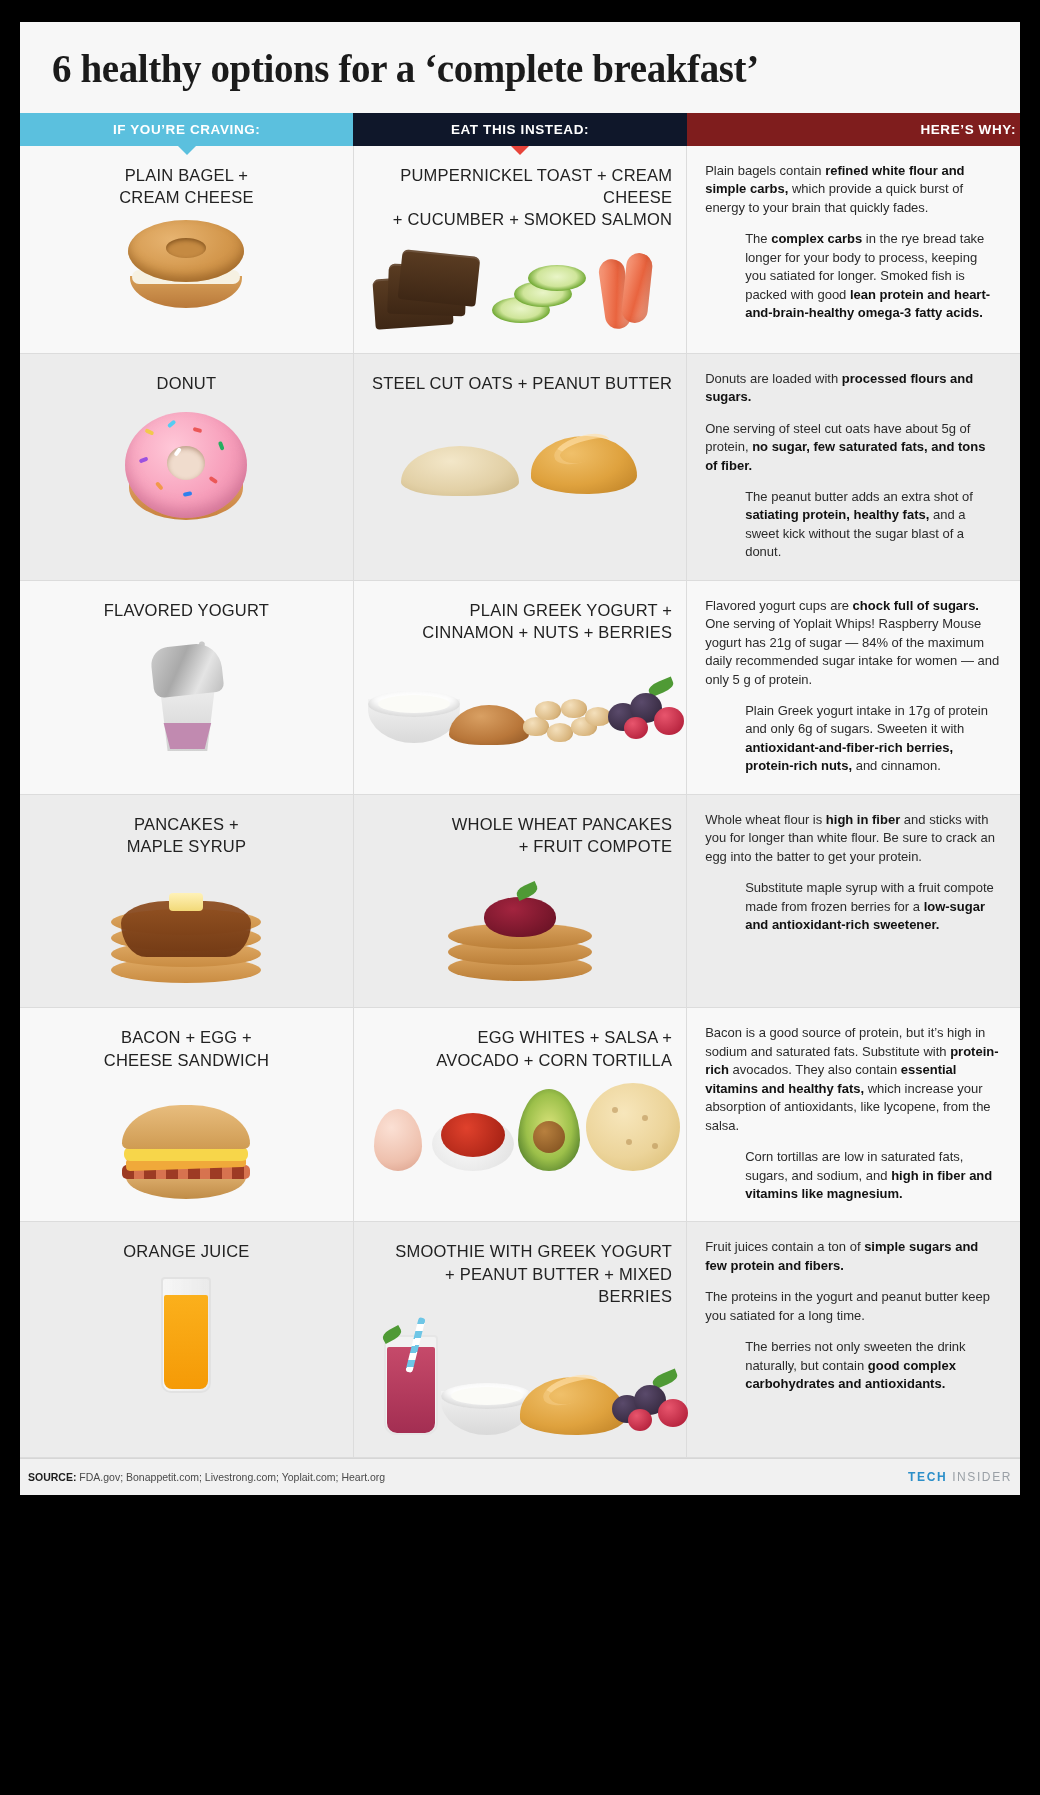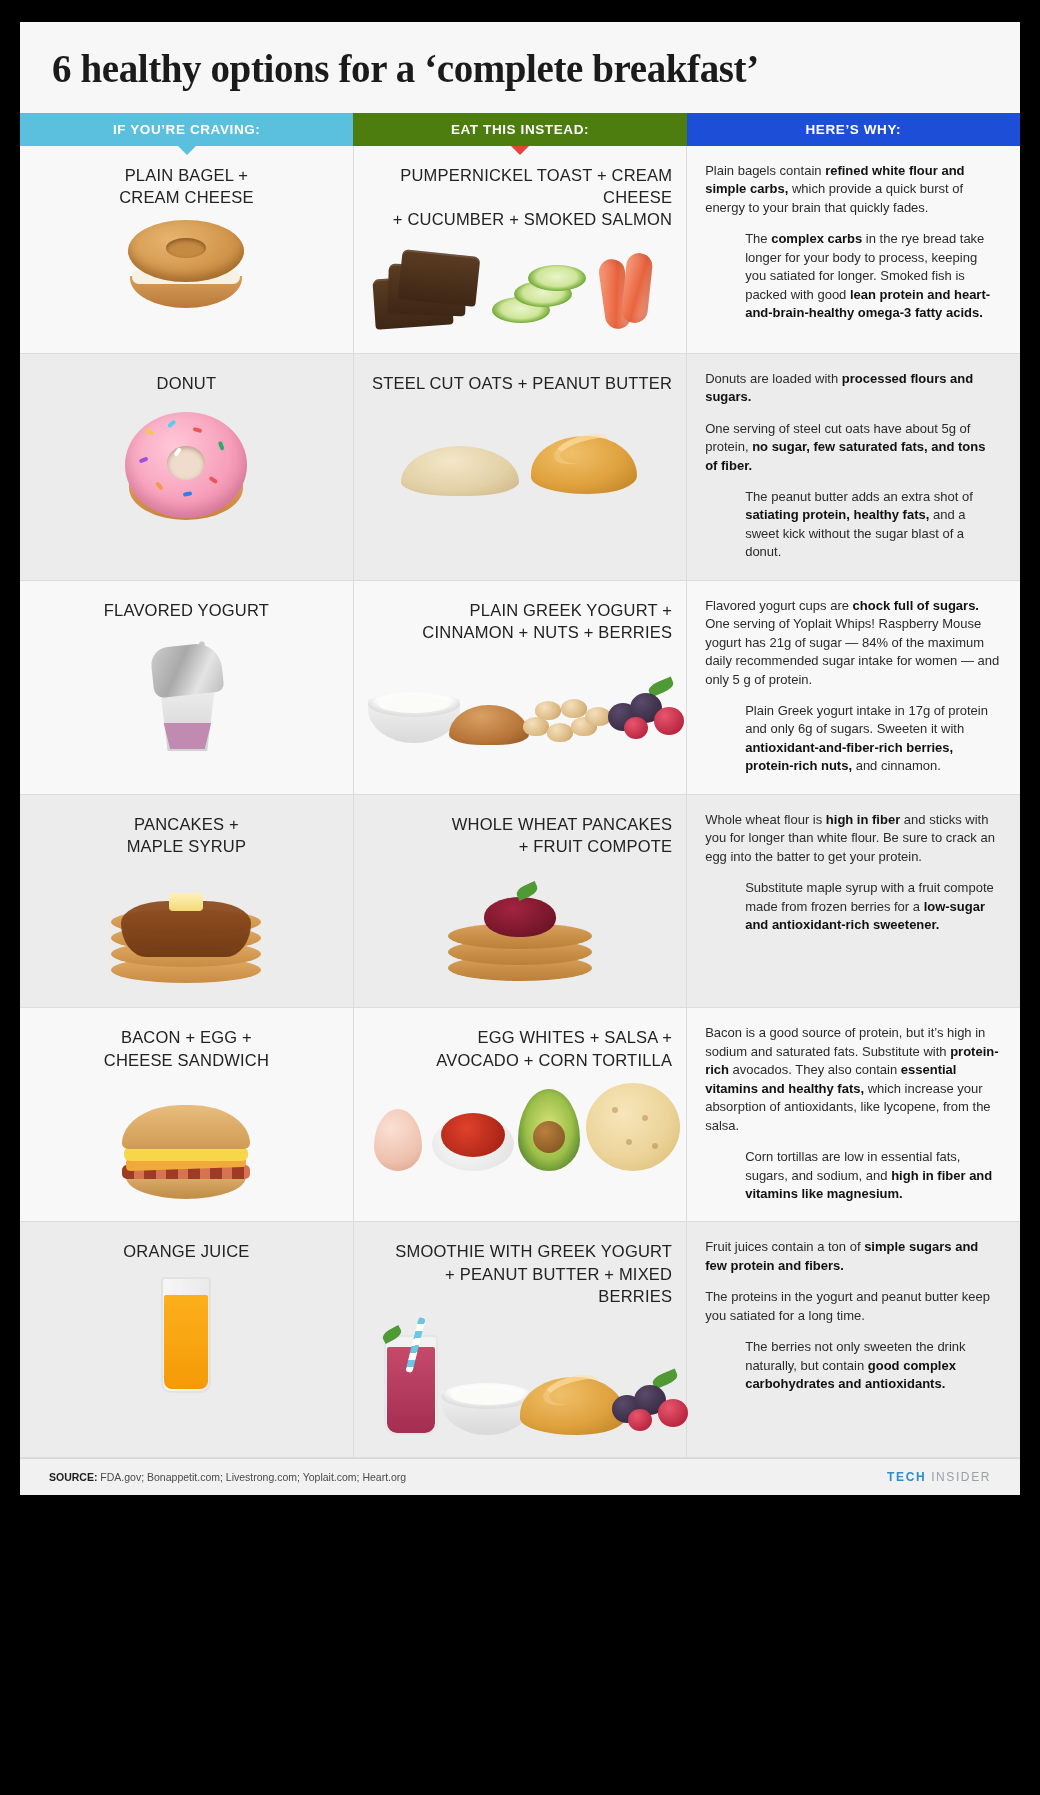--- a/index.html
+++ b/index.html
@@ -65,23 +65,23 @@
     left: 50%;
     bottom: -9px;
     margin-left: -9px;
     width: 0; height: 0;
     border-left: 9px solid transparent;
     border-right: 9px solid transparent;
     border-top: 9px solid currentColor;
   }
   .c-craving { background: #5bc0de; color: #5bc0de; }
   .c-craving span.lbl { color: #fff; }
-  .c-eat { background: #4d7c0f; color: #e8443a; margin-top: 46px; }
+  .c-eat { background: #0f172a; color: #e8443a; margin-top: 46px; }
   .c-eat span.lbl { color: #fff; }
-  .c-why { background: #1d4ed8; color: #a5c63b; }
+  .c-why { background: #7f1d1d; color: #a5c63b; text-align: right; }
   .c-why span.lbl { color: #fff; }
 
   td.cell {
     vertical-align: top;
     border-bottom: 1px solid #dcdcdc;
     padding: 18px 14px 20px 14px;
   }
   tr.row-alt td.cell { background: #ececec; }
   tr.row-norm td.cell { background: #f8f8f8; }
   td.craving {
@@ -424,21 +424,21 @@
     transform: rotate(14deg); border-radius: 3px;
   }
   .smoothie .mint2 {
     position: absolute; left: 14px; top: 12px; width: 20px; height: 11px;
     background: #4f9a35; border-radius: 50% 0 50% 0; transform: rotate(-28deg);
   }
 
   .footer {
     background: #f1f1f1;
     border-top: 1px solid #d6d6d6;
-    padding: 11px 29px;
+    padding: 11px 8px;
     display: flex;
     justify-content: space-between;
     align-items: center;
   }
   .source { font-size: 10.5px; color: #4a4a4a; }
   .source b { font-weight: bold; color: #1d1d1d; }
   .brand { font-size: 12px; letter-spacing: 1.6px; }
   .brand .ti-tech { color: #2c8fc9; font-weight: bold; }
   .brand .ti-ins { color: #9aa0a6; }
 </style>
@@ -655,21 +655,21 @@
                 <div class="t"></div>
                 <i class="sp2" style="left:26px;top:26px"></i>
                 <i class="sp2" style="left:56px;top:34px"></i>
                 <i class="sp2" style="left:40px;top:58px"></i>
                 <i class="sp2" style="left:66px;top:62px"></i>
               </div>
             </div>
           </td>
           <td class="cell why">
             <p class="why-p"><span>Bacon is a good source of protein, but it’s high in sodium and saturated fats. Substitute with </span><b>protein-rich</b><span> avocados. They also contain </span><b>essential vitamins and healthy fats,</b><span> which increase your absorption of antioxidants, like lycopene, from the salsa.</span></p>
-            <p class="why-p"><span>Corn tortillas are low in essential fats, sugars, and sodium, and </span><b>high in fiber and vitamins like magnesium.</b></p>
+            <p class="why-p"><span>Corn tortillas are low in saturated fats, sugars, and sodium, and </span><b>high in fiber and vitamins like magnesium.</b></p>
           </td>
         </tr>
 
         <tr class="row-alt">
           <td class="cell craving">
             <div class="item-title">ORANGE JUICE</div>
             <div class="art tall">
               <div class="oj">
                   <div class="glass"></div>
                   <div class="juice"></div>

